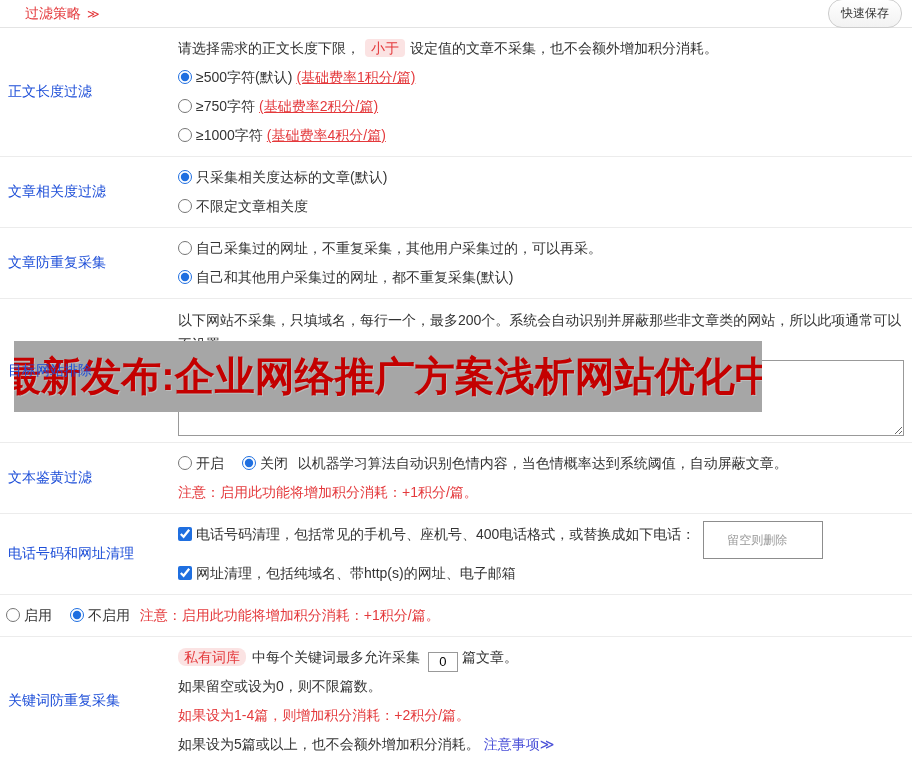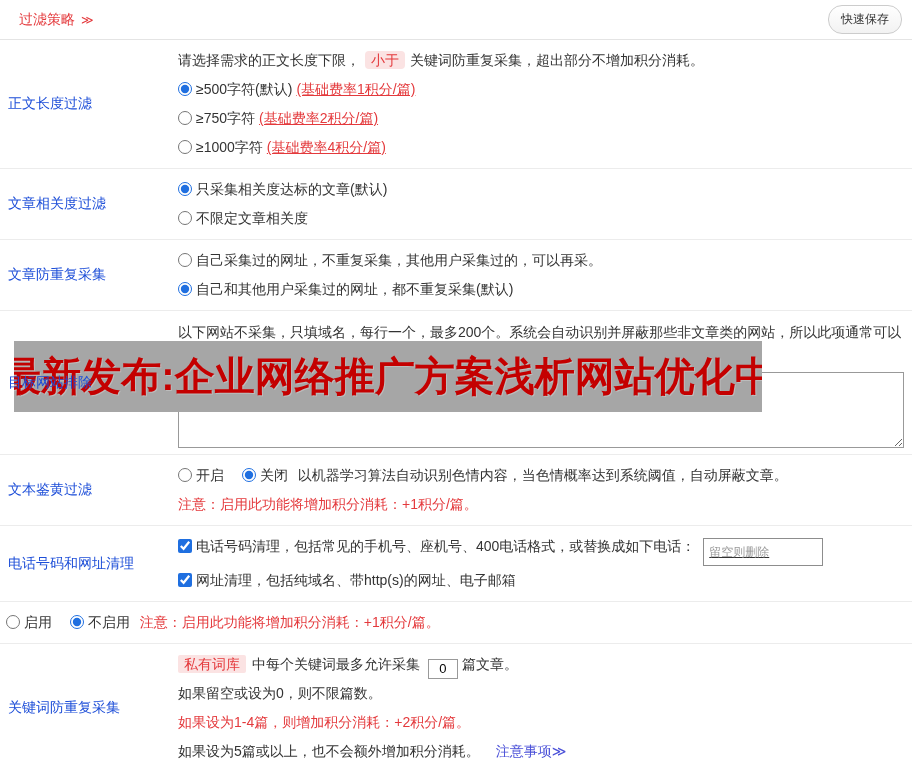--- a/index.html
+++ b/index.html
@@ -4,21 +4,21 @@
 <style>
   * { margin:0; padding:0; box-sizing:border-box; }
   html,body { width:912px; height:768px; }
   body {
     font-family:"Liberation Sans","DejaVu Sans",sans-serif;
     font-size:14px; color:#333; background:#fff;
     position:relative; overflow:hidden;
   }
   .header {
     display:flex; justify-content:space-between; align-items:center;
-    height:40px; padding:0 10px 0 19px; border-bottom:1px solid #e4e4e4;
+    height:28px; padding:0 10px 0 25px; border-bottom:1px solid #e4e4e4;
   }
   .title { color:#e4393c; font-size:14px; cursor:pointer; }
   .title .arrow { font-size:12px; margin-left:2px; }
   .save-btn {
     font-size:12px; color:#333; padding:5px 12px;
     border:1px solid #ccc; border-radius:14px;
     background:linear-gradient(#ffffff,#f2f2f2); cursor:pointer;
   }
   .row { display:flex; border-bottom:1px solid #ececec; }
   .row:last-child { border-bottom:none; }
@@ -32,37 +32,37 @@
   input[type=radio], input[type=checkbox] {
     accent-color:#1f6fe0; width:14px; height:14px;
     vertical-align:-2px; margin-right:4px; cursor:pointer;
   }
   label { cursor:pointer; }
   .opt-gap { margin-left:14px; }
   .red { color:#e4393c; }
   .fee { color:#e4393c; text-decoration:underline; margin-left:4px; }
   .hl {
     color:#e4393c; background:#fbe3e3; padding:1px 6px;
-    border-radius:2px; margin-right:6px;
+    border-radius:8px; margin-right:6px;
   }
   .hl-inline {
     color:#e4393c; background:#fbe3e3; padding:1px 6px;
     border-radius:4px; margin:0 5px;
   }
-  .link { color:#4a50d8; cursor:pointer; margin-left:12px; }
+  .link { color:#4a50d8; cursor:pointer; margin-left:0; }
   .desc-inline { margin-left:6px; }
   .exclude-textarea {
     display:block; width:100%; height:76px; margin-top:4px;
     border:1px solid #999; background:#fff; resize:both;
     font-family:inherit; font-size:13px; padding:4px;
   }
   .phone-input {
-    width:120px; height:28px; border:1px solid #8d8d8d;
-    font-size:12px; padding:2px 5px; margin-left:4px;
-    vertical-align:-5px; color:#333;text-decoration:underline;
+    width:120px; height:38px; border:1px solid #8d8d8d;
+    font-size:12px; padding:2px 23px; margin-left:4px;
+    vertical-align:-5px; color:#333;
   }
   .phone-input::placeholder { color:#999; }
   .count-input {
     width:30px; height:20px; border:1px solid #999; text-align:center;
     font-size:13px; margin:0 4px; vertical-align:-4px;
   }
   .banner {
     position:absolute; left:14px; top:341px; width:748px; height:71px;
     background:#a6a6a6; z-index:10;
     display:flex; align-items:center; justify-content:center;
@@ -82,21 +82,21 @@
     <span>过滤策略</span>
     <span class="arrow">≫</span>
   </div>
   <button class="save-btn">快速保存</button>
 </div>
 
 <div class="row">
   <div class="row-label">正文长度过滤</div>
   <div class="row-content">
     <div class="line">
-      <span>请选择需求的正文长度下限，</span><span class="hl-inline">小于</span><span>关键词防重复采集，超出部分不增加积分消耗。</span>
+      <span>请选择需求的正文长度下限，</span><span class="hl-inline">小于</span><span>设定值的文章不采集，也不会额外增加积分消耗。</span>
     </div>
     <div class="line">
       <label>
         <input type="radio" name="len" checked="" style=""><span>≥500字符(默认)</span><span class="fee">(基础费率1积分/篇)</span>
       </label>
     </div>
     <div class="line">
       <label>
         <input type="radio" name="len" style=""><span>≥750字符</span><span class="fee">(基础费率2积分/篇)</span>
       </label>

